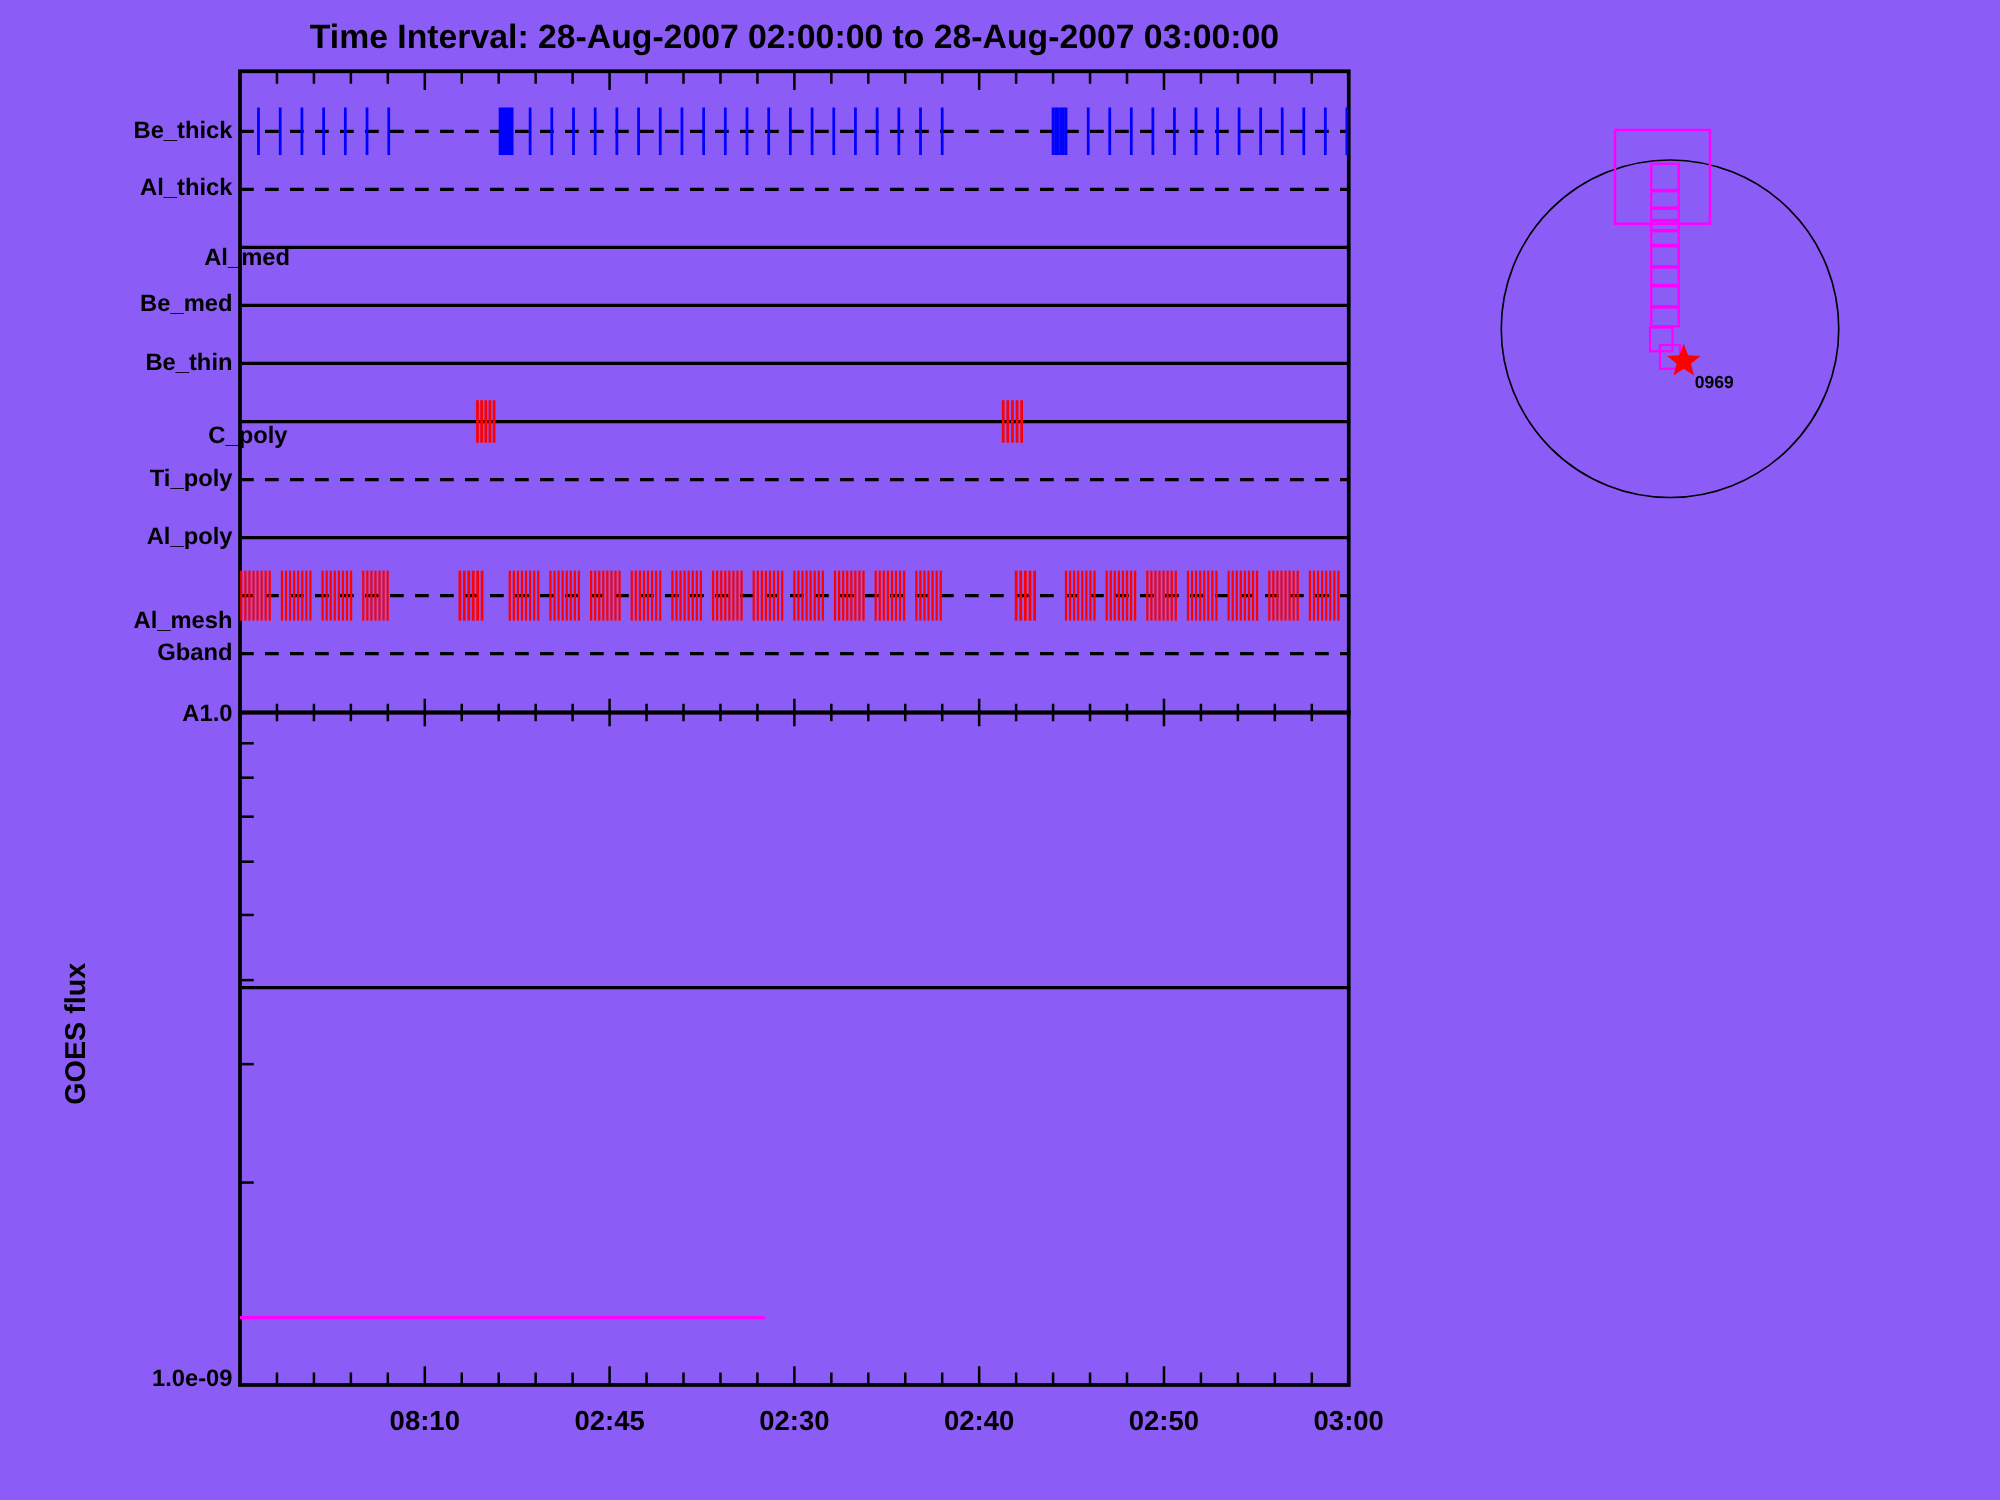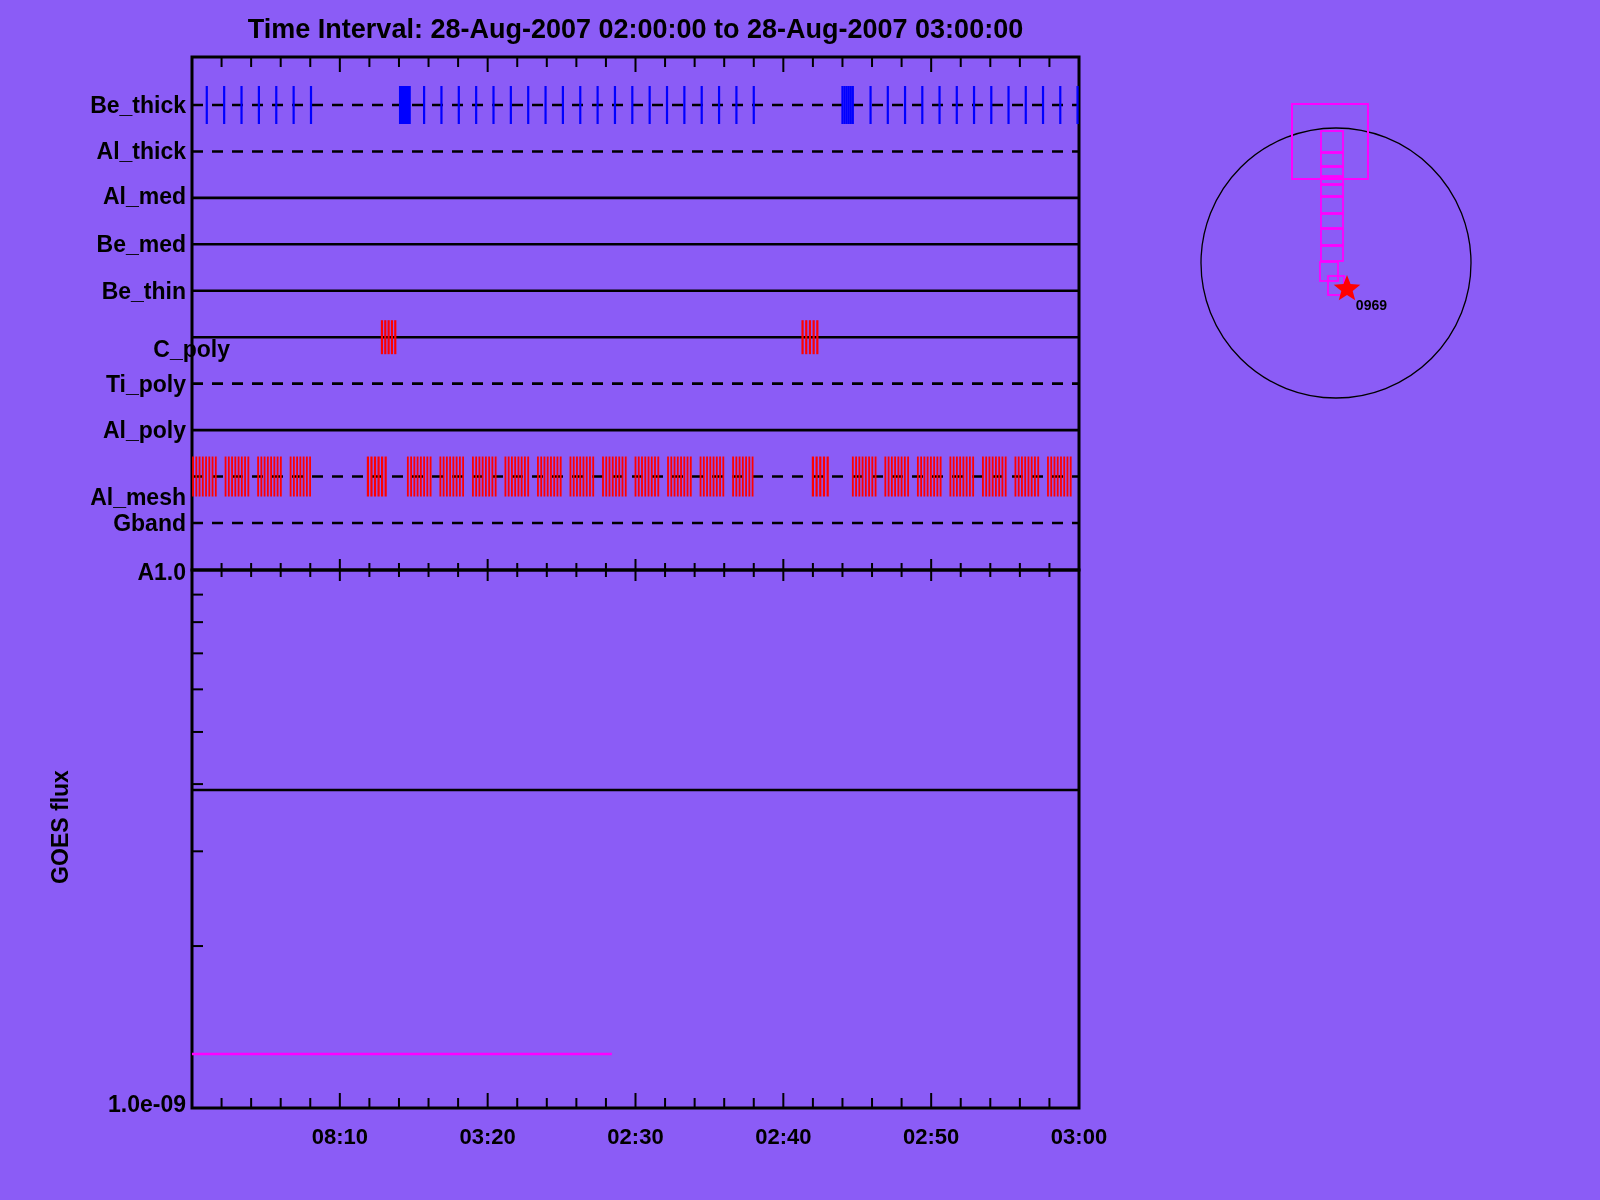--- a/index.html
+++ b/index.html
@@ -2,21 +2,21 @@
 <html><head>
 <meta charset="utf-8">
 <style>
   html,body{margin:0;padding:0;background:#ffffff;}
   .stage{position:relative;width:1600px;height:1200px;background:#8b5cf6;
          font-family:"Liberation Sans",sans-serif;color:#000;overflow:hidden;padding-left:16px;}
   .stage svg{position:absolute;left:0;top:0;}
   .chart-title{position:absolute;left:192px;top:14px;width:887px;text-align:center;
                font-size:27px;font-weight:bold;white-space:nowrap;}
   .row-label{position:absolute;left:0;width:186px;height:30px;line-height:30px;
-             text-align:right;font-size:23px;font-weight:bold;white-space:nowrap;}
+             text-align:right;font-size:19px;font-weight:bold;white-space:nowrap;}
   .xtick-label{position:absolute;width:100px;text-align:center;font-size:22px;
                font-weight:bold;top:1124px;}
   .goes-ylabel{position:absolute;left:-40px;top:814px;width:200px;height:26px;
                line-height:26px;text-align:center;font-size:23px;font-weight:bold;
                transform:rotate(-90deg);}
   .ar-label{position:absolute;left:1307px;top:297px;width:80px;text-align:right;
             font-size:14px;font-weight:bold;letter-spacing:0px;}
 </style>
 </head>
 <body>
@@ -395,27 +395,27 @@
       <rect x="1328" y="276" width="16" height="19" fill="none" stroke="#ff00ff" stroke-width="1.8"></rect>
       <polygon points="1347.0,275.0 1350.5,284.1 1360.3,284.7 1352.7,290.9 1355.2,300.3 1347.0,295.0 1338.8,300.3 1341.3,290.9 1333.7,284.7 1343.5,284.1" fill="#ff0000"></polygon>
     </svg>
   <div class="chart-title">Time Interval: 28-Aug-2007 02:00:00 to 28-Aug-2007 03:00:00</div>
   <div class="row-label" style="top:557px">A1.0</div>
   <div class="row-label" style="top:1089px">1.0e-09</div>
   <div class="goes-ylabel">GOES flux</div>
   <div class="ar-label">0969</div>
 <div class="row-label" style="top: 90px;">Be_thick</div>
     <div class="row-label" style="top: 136.44px;">Al_thick</div>
-    <div class="row-label" style="top: 181px;">Al_med</div>
+    <div class="row-label" style="top: 192px; margin-left: 46px;">Al_med</div>
     <div class="row-label" style="top: 229.32px;">Be_med</div>
     <div class="row-label" style="top: 275.76px;">Be_thin</div>
     <div class="row-label" style="top: 334px; margin-left: 44px;">C_poly</div>
     <div class="row-label" style="top: 368.64px;">Ti_poly</div>
     <div class="row-label" style="top: 415.08px;">Al_poly</div>
     <div class="row-label" style="top: 482px;">Al_mesh</div>
     <div class="row-label" style="top: 507.96px;">Gband</div>
     <div class="xtick-label" style="left: 289.833px;">08:10</div>
-    <div class="xtick-label" style="left: 437.667px;">03:20</div>
+    <div class="xtick-label" style="left: 437.667px;">02:45</div>
     <div class="xtick-label" style="left: 585.5px;">02:30</div>
     <div class="xtick-label" style="left: 733.333px;">02:40</div>
     <div class="xtick-label" style="left: 881.167px;">02:50</div>
     <div class="xtick-label" style="left: 1029px;">03:00</div>
   </div>
 
 </body></html>

